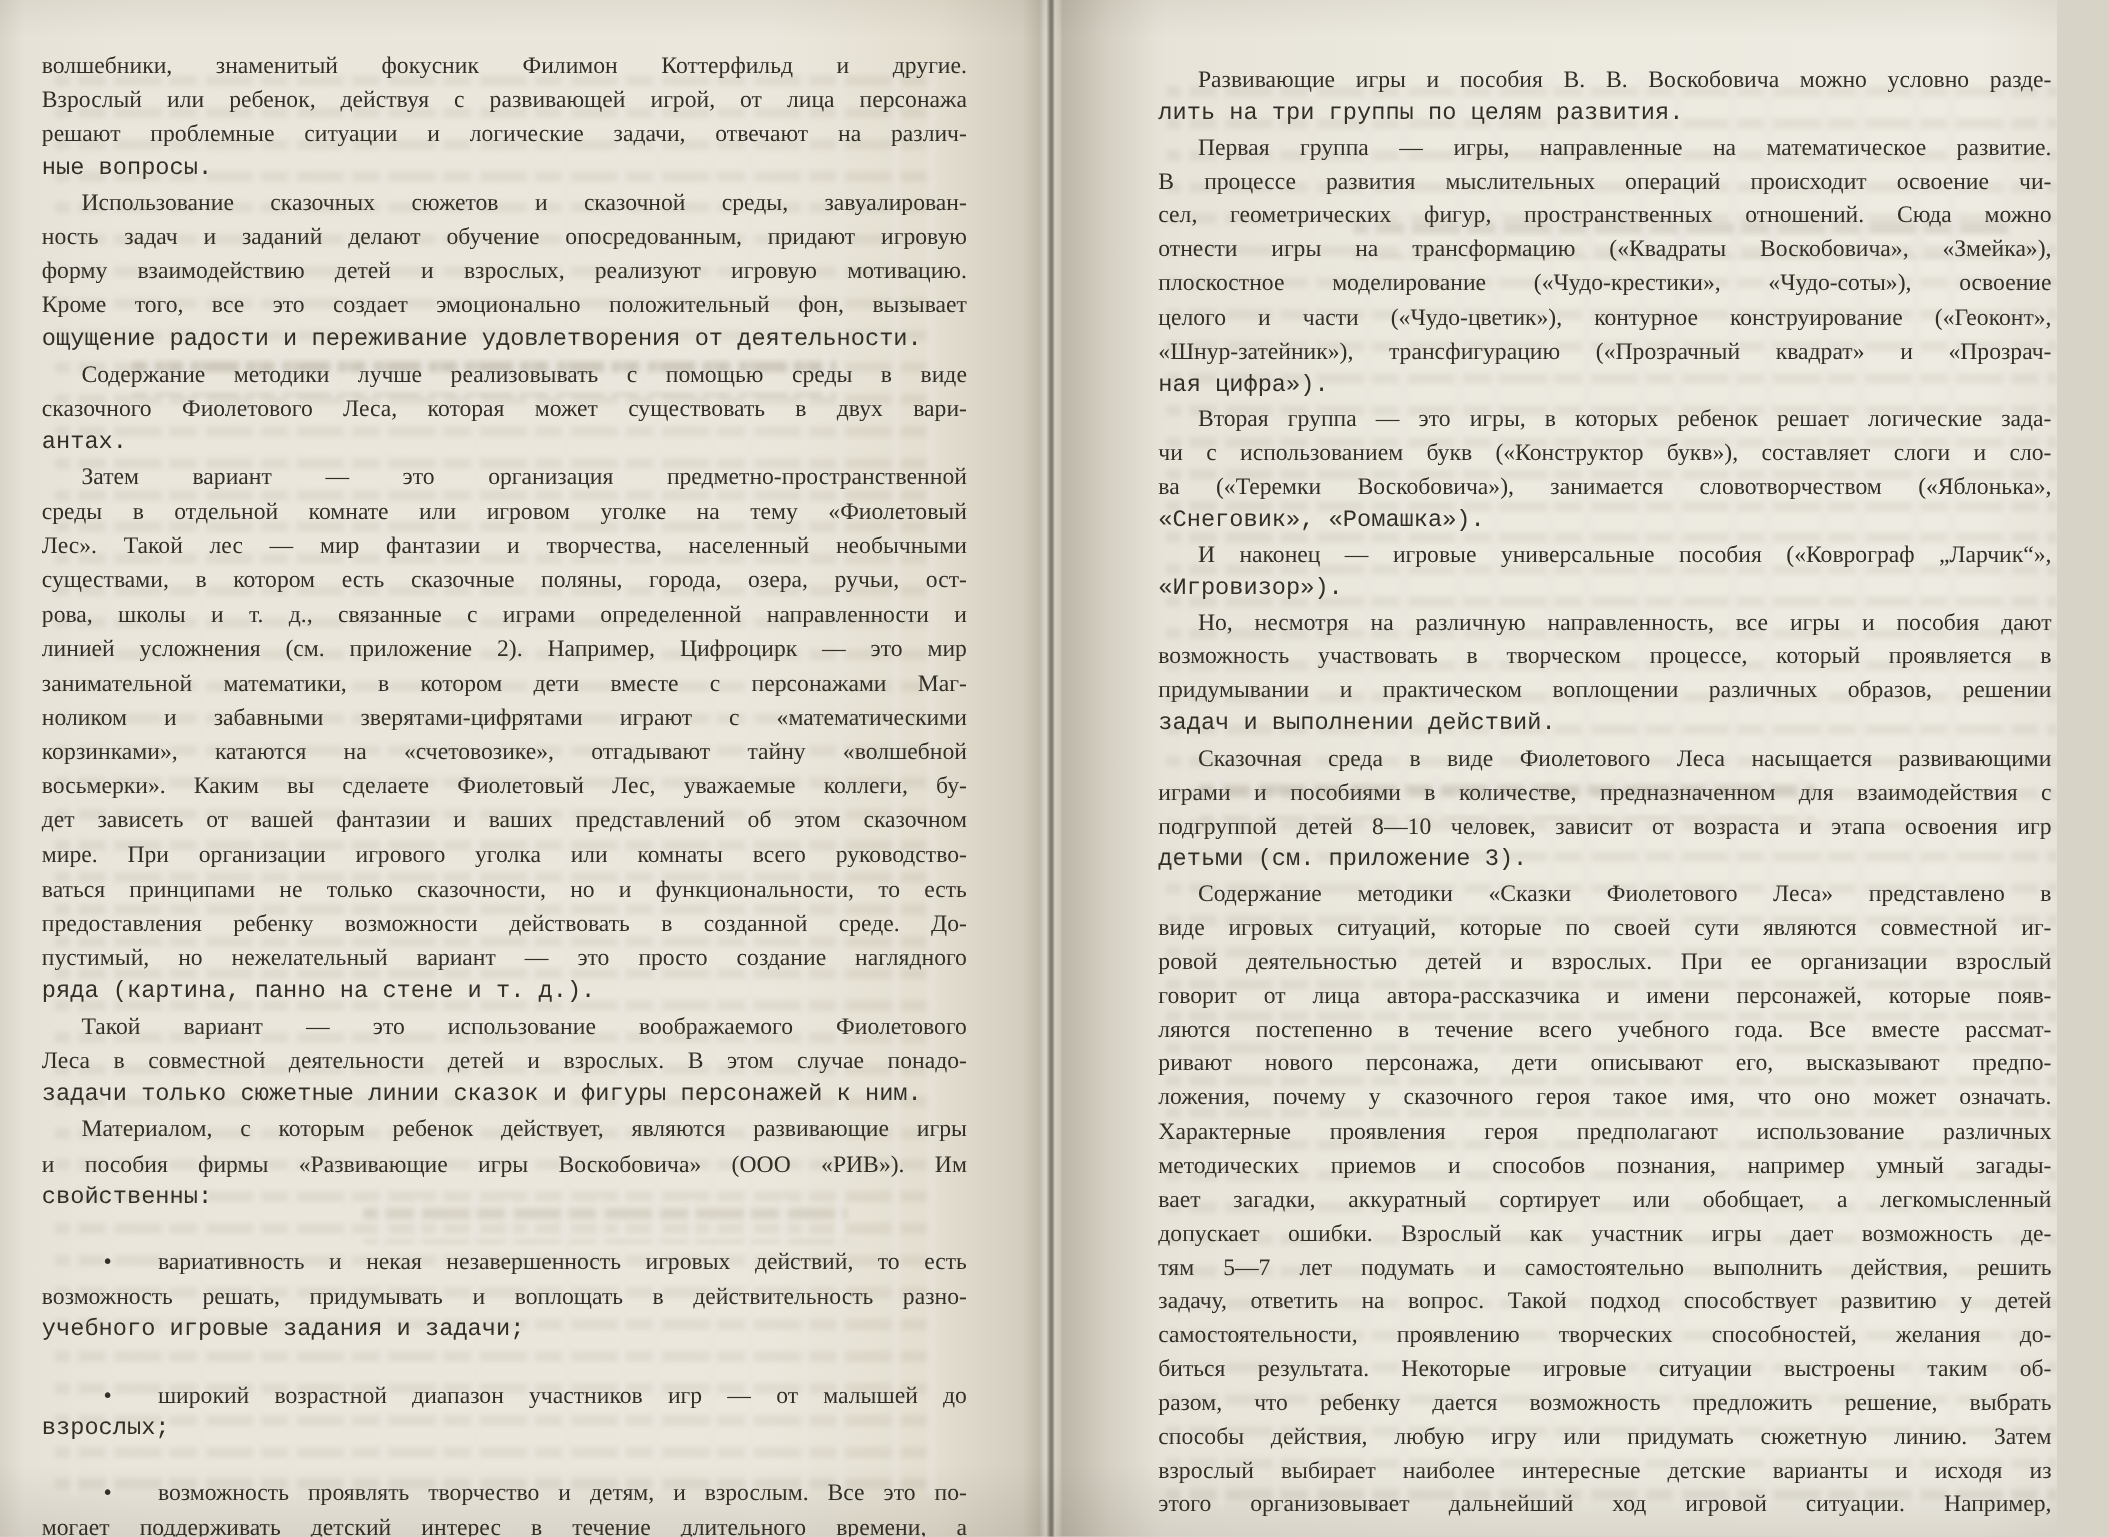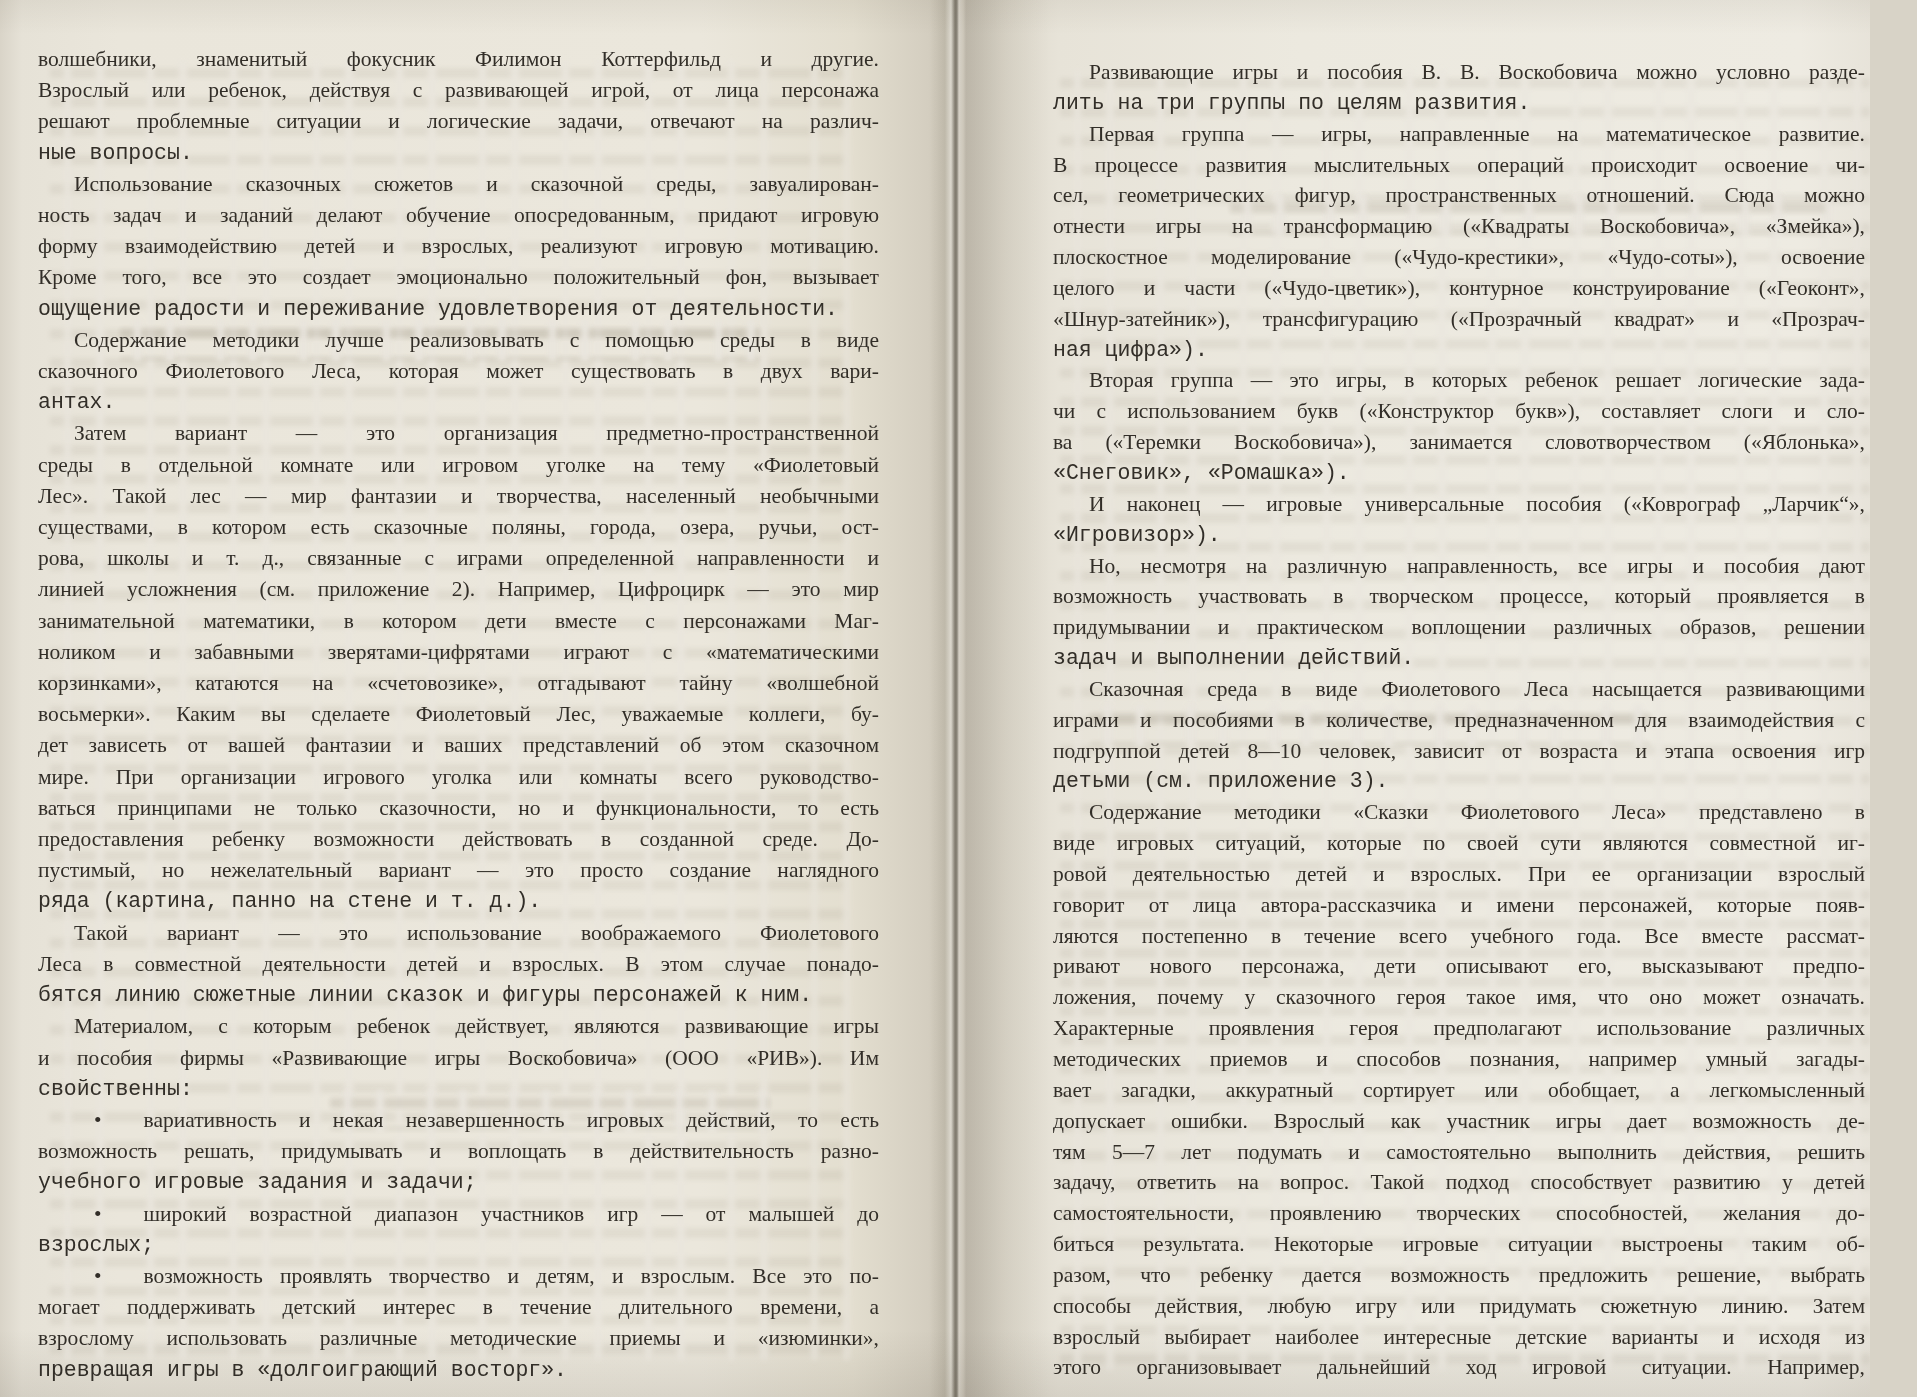--- a/index.html
+++ b/index.html
@@ -42,21 +42,21 @@
   .page-text.left{left:38px;top:44px;width:841px;line-height:31.2px;}
   .page-text.right{left:1053px;top:57px;width:812px;line-height:30.85px;}
   .para{margin:0;}
   .line{
     text-align:justify;
     text-align-last:justify;
     white-space:normal;
   }
   .line.end{text-align-last:left;font-family:Liberation Mono, monospace;}
   .line.indent{text-indent:36px;}
-  .line.bullet-line{text-indent:56px;}
+  .line.bullet-line{text-indent:56px;margin-top:27px;}
   .bgap{display:inline-block;width:42px;}
   .b{font-weight:normal;}
   .crease-soft{
     position:absolute;left:930px;top:0;width:120px;height:100%;
     background:linear-gradient(90deg, rgba(0,0,0,0) 0, rgba(70,62,48,.10) 20px, rgba(70,62,48,.16) 26px, rgba(255,255,255,.18) 29px, rgba(0,0,0,0) 33px, rgba(70,62,48,.14) 36px, rgba(70,62,48,.05) 80px, rgba(0,0,0,0) 120px);
     pointer-events:none;
   }
 </style>
 </head>
 <body>
@@ -105,21 +105,21 @@
         <div class="line"><span>дет зависеть от вашей фантазии и ваших представлений об этом сказочном</span></div>
         <div class="line"><span>мире. При организации игрового уголка или комнаты всего руководство-</span></div>
         <div class="line"><span>ваться принципами не только сказочности, но и функциональности, то есть</span></div>
         <div class="line"><span>предоставления ребенку возможности действовать в созданной среде. До-</span></div>
         <div class="line"><span>пустимый, но нежелательный вариант — это просто создание наглядного</span></div>
         <div class="line end"><span>ряда (картина, панно на стене и т. д.).</span></div>
       </div>
       <div class="para">
         <div class="line indent"><span class="b">Такой вариант</span><span> — это использование воображаемого Фиолетового</span></div>
         <div class="line"><span>Леса в совместной деятельности детей и взрослых. В этом случае понадо-</span></div>
-        <div class="line end"><span>бятся линию сюжетные линии сказок и фигуры персонажей к ним.</span></div>
+        <div class="line end"><span>задачи только сюжетные линии сказок и фигуры персонажей к ним.</span></div>
       </div>
       <div class="para">
         <div class="line indent"><span>Материалом, с которым ребенок действует, являются развивающие игры</span></div>
         <div class="line"><span>и пособия фирмы </span><span class="b">«Развивающие игры Воскобовича»</span><span> (ООО «РИВ»). Им</span></div>
         <div class="line end"><span>свойственны:</span></div>
       </div>
       <div class="para">
         <div class="line bullet-line"><span>•</span><span class="bgap"></span><span>вариативность и некая незавершенность игровых действий, то есть</span></div>
         <div class="line"><span>возможность решать, придумывать и воплощать в действительность разно-</span></div>
         <div class="line end"><span>учебного игровые задания и задачи;</span></div>

